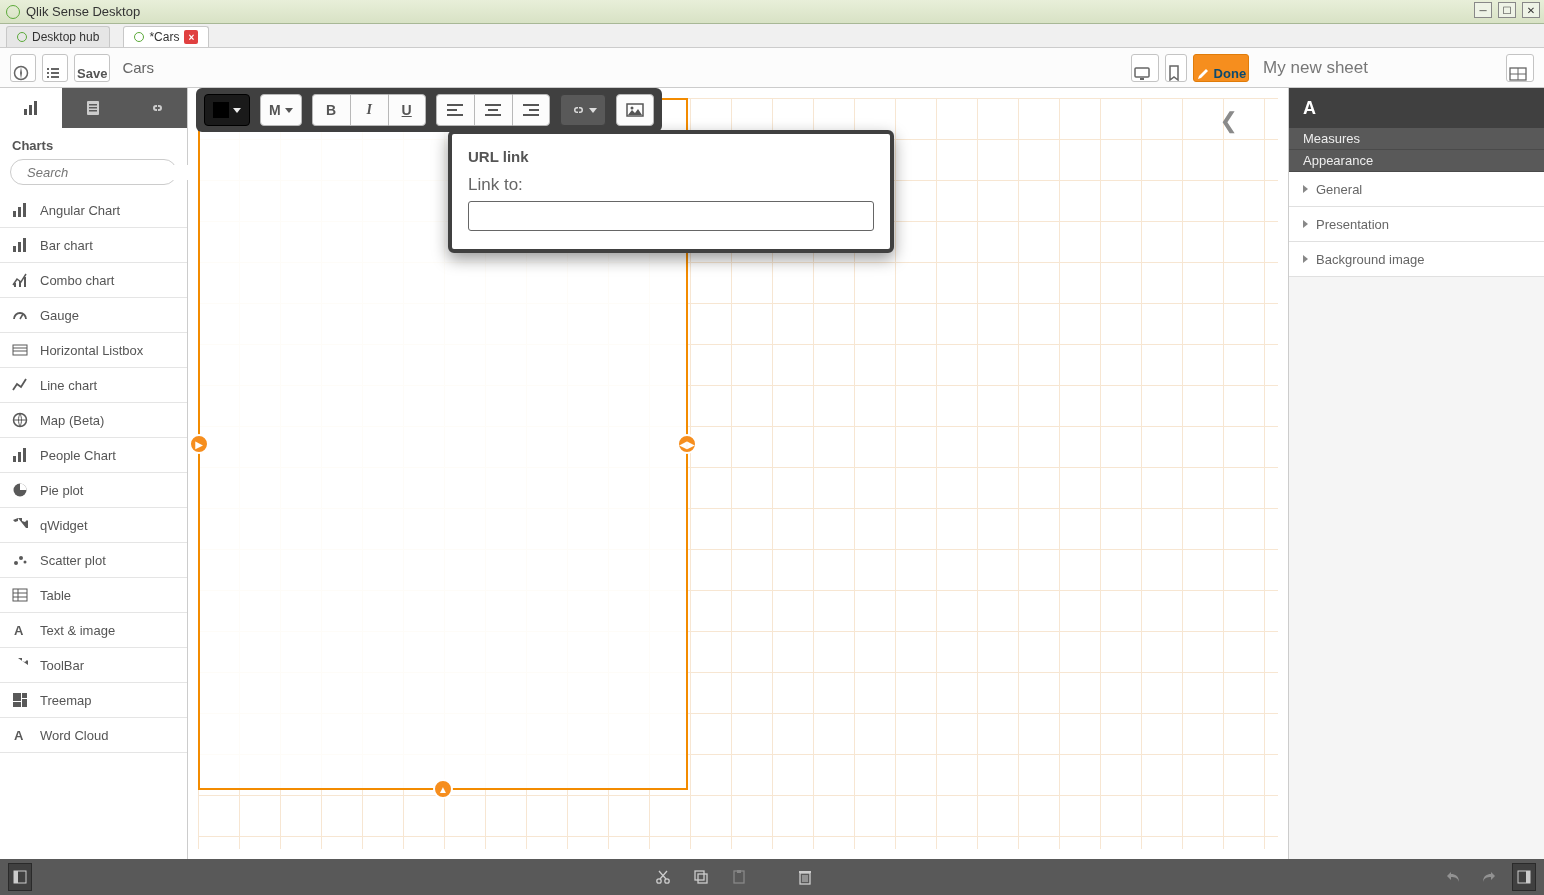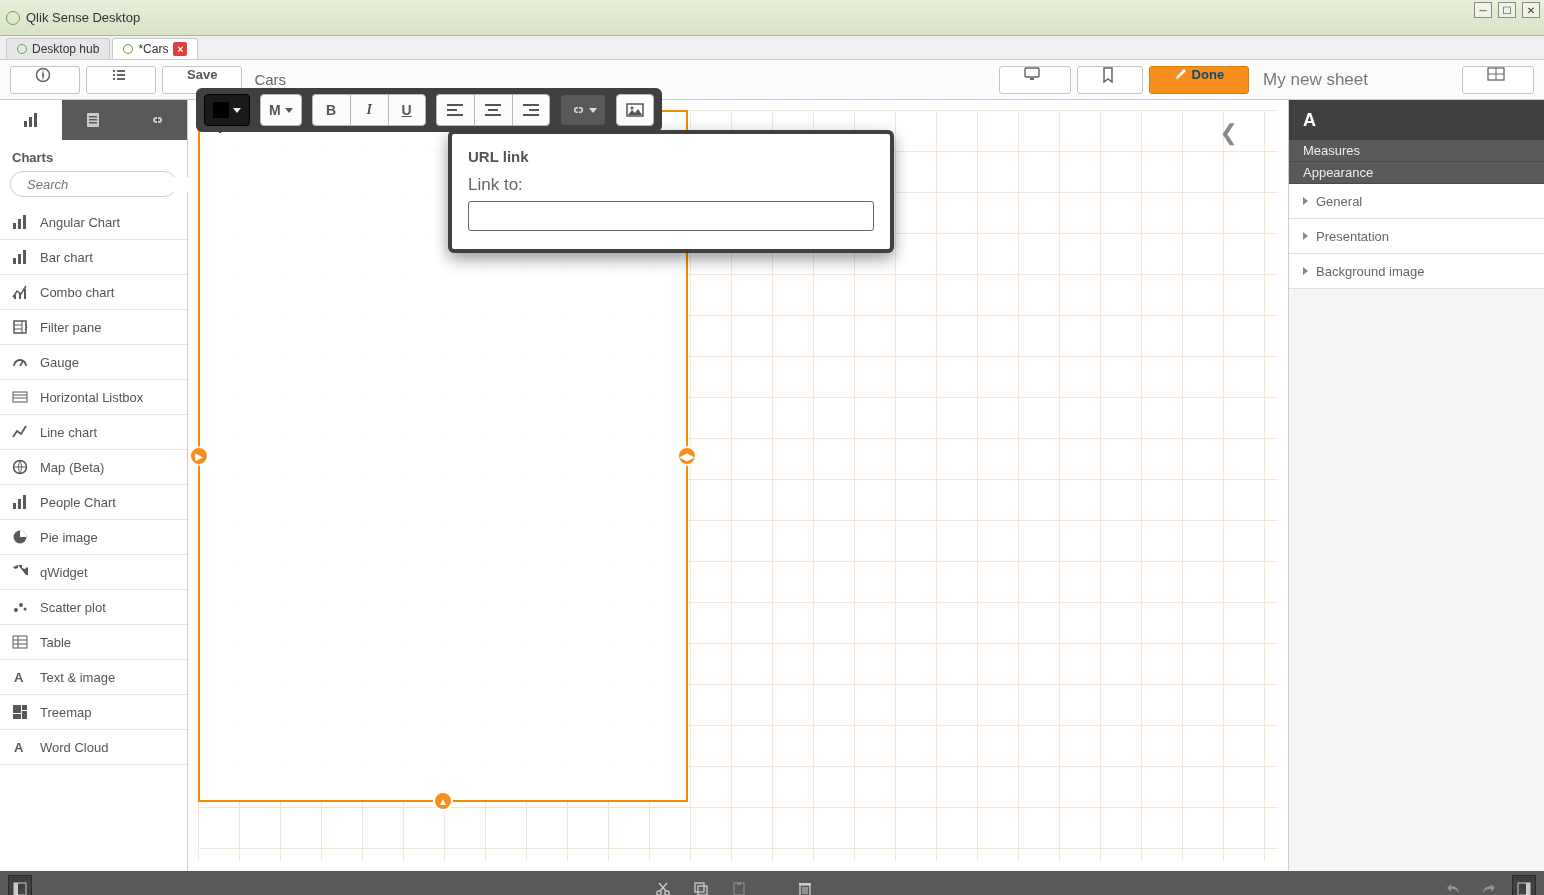--- a/index.html
+++ b/index.html
@@ -6,21 +6,21 @@
 body {
   font-family: Arial, sans-serif;
   font-size: 13px;
   color: #333;
   background: #d4ddc3;
   overflow: hidden;
   width: 1544px;
   height: 895px;
 }
 .titlebar {
-  height: 36px;
+  height: 24px;
   background: linear-gradient(#e8efd9, #d8e2c5);
   display: flex;
   align-items: center;
   padding: 0 6px;
   border-bottom: 1px solid #a8b896;
   position: relative;
 }
 .titlebar .qlogo {
   width: 14px; height: 14px;
   border-radius: 50%;
@@ -53,21 +53,21 @@
   align-items: flex-end;
   border-bottom: 1px solid #ccc;
   padding-left: 6px;
 }
 .tab {
   padding: 3px 10px;
   background: #e6e6e6;
   border: 1px solid #c8c8c8;
   border-bottom: none;
   border-radius: 3px 3px 0 0;
-  margin-right: 2px;
+  margin-right: 13px;
   display: flex;
   align-items: center;
   gap: 5px;
   font-size: 12px;
   cursor: pointer;
 }
 .tab.active {
   background: #fff;
 }
 .tab .qlogo-sm {
@@ -91,26 +91,26 @@
   height: 40px;
   background: #fcfcfc;
   border-bottom: 1px solid #ccc;
   display: flex;
   align-items: center;
   padding: 0 10px;
   gap: 6px;
 }
 .tbtn {
   height: 28px;
-  padding: 0 24px;
+  padding: 0 2px;
   background: #fff;
   border: 1px solid #c4c4c4;
   border-radius: 3px;
   display: inline-flex;
-  align-items: flex-start;
+  align-items: flex-end;
   justify-content: center;
   font-size: 13px;
   cursor: pointer;
   gap: 4px;
   color: #555;
 }
 .tbtn.orange {
   background: #f68e1e;
   color: #0c4a6e;
   border-color: #e07c0a;
@@ -539,28 +539,20 @@
           <svg viewBox="0 0 16 16">
             <path d="M1 13l4-6 4 3 5-8" fill="none" stroke="#595959" stroke-width="1.5"></path>
             <rect x="2" y="11" width="2" height="4"></rect>
             <rect x="7" y="9" width="2" height="6"></rect>
             <rect x="12" y="5" width="2" height="10"></rect>
           </svg>
           <span>Combo chart</span>
         </div>
       <div class="item">
           <svg viewBox="0 0 16 16">
-            <rect x="2" y="2" width="12" height="12" fill="none" stroke="#595959" stroke-width="1.5"></rect>
-            <path d="M10 2v12M2 6h8M2 10h8" stroke="#595959"></path>
-            <path d="M13 5l2 3-2 3" fill="none" stroke="#595959"></path>
-          </svg>
-          <span>Filter pane</span>
-        </div>
-      <div class="item">
-          <svg viewBox="0 0 16 16">
             <path d="M2 12a6 6 0 0112 0" fill="none" stroke="#595959" stroke-width="1.8"></path>
             <line x1="8" y1="12" x2="11" y2="7" stroke="#595959" stroke-width="1.5"></line>
           </svg>
           <span>Gauge</span>
         </div>
       <div class="item">
           <svg viewBox="0 0 16 16">
             <rect x="1" y="3" width="14" height="10" fill="none" stroke="#595959"></rect>
             <line x1="1" y1="6" x2="15" y2="6" stroke="#595959"></line>
             <line x1="1" y1="9" x2="15" y2="9" stroke="#595959"></line>
@@ -586,21 +578,21 @@
             <rect x="6" y="5" width="3" height="10"></rect>
             <rect x="11" y="1" width="3" height="14"></rect>
           </svg>
           <span>People Chart</span>
         </div>
       <div class="item">
           <svg viewBox="0 0 16 16">
             <circle cx="8" cy="8" r="6.5" fill="#595959"></circle>
             <path d="M8 8V1.5A6.5 6.5 0 0114.5 8z" fill="#fff"></path>
           </svg>
-          <span>Pie image</span>
+          <span>Pie plot</span>
         </div>
       <div class="item">
           <svg viewBox="0 0 16 16">
             <path d="M6 1h4v3l3 1 2-2 3 3-2 2 1 3h-3M6 1v3l-3 1-2-2" fill="#595959"></path>
           </svg>
           <span>qWidget</span>
         </div>
       <div class="item">
           <svg viewBox="0 0 16 16">
             <circle cx="4" cy="11" r="2"></circle>
@@ -616,20 +608,26 @@
             <line x1="1" y1="10" x2="15" y2="10" stroke="#595959"></line>
             <line x1="6" y1="2" x2="6" y2="14" stroke="#595959"></line>
           </svg>
           <span>Table</span>
         </div>
       <div class="item">
           <svg viewBox="0 0 16 16">
             <text x="2" y="13" font-size="13" font-weight="bold" fill="#595959">A</text>
           </svg>
           <span>Text &amp; image</span>
+        </div>
+      <div class="item">
+          <svg viewBox="0 0 16 16">
+            <path d="M6 1h4v3l3 1 2-2 3 3-2 2" fill="#595959"></path>
+          </svg>
+          <span>ToolBar</span>
         </div>
       <div class="item">
           <svg viewBox="0 0 16 16">
             <rect x="1" y="1" width="8" height="8"></rect>
             <rect x="10" y="1" width="5" height="5"></rect>
             <rect x="10" y="7" width="5" height="8"></rect>
             <rect x="1" y="10" width="8" height="5"></rect>
           </svg>
           <span>Treemap</span>
         </div>

